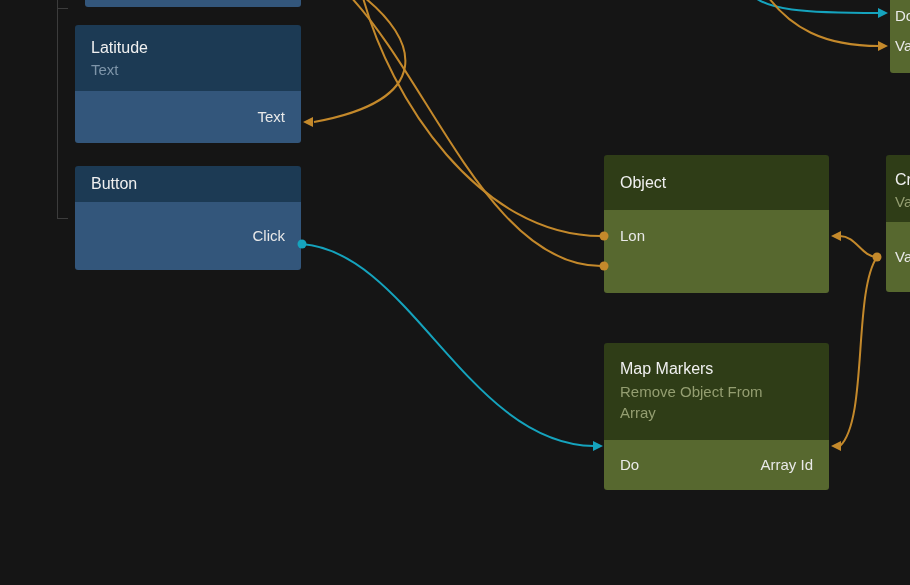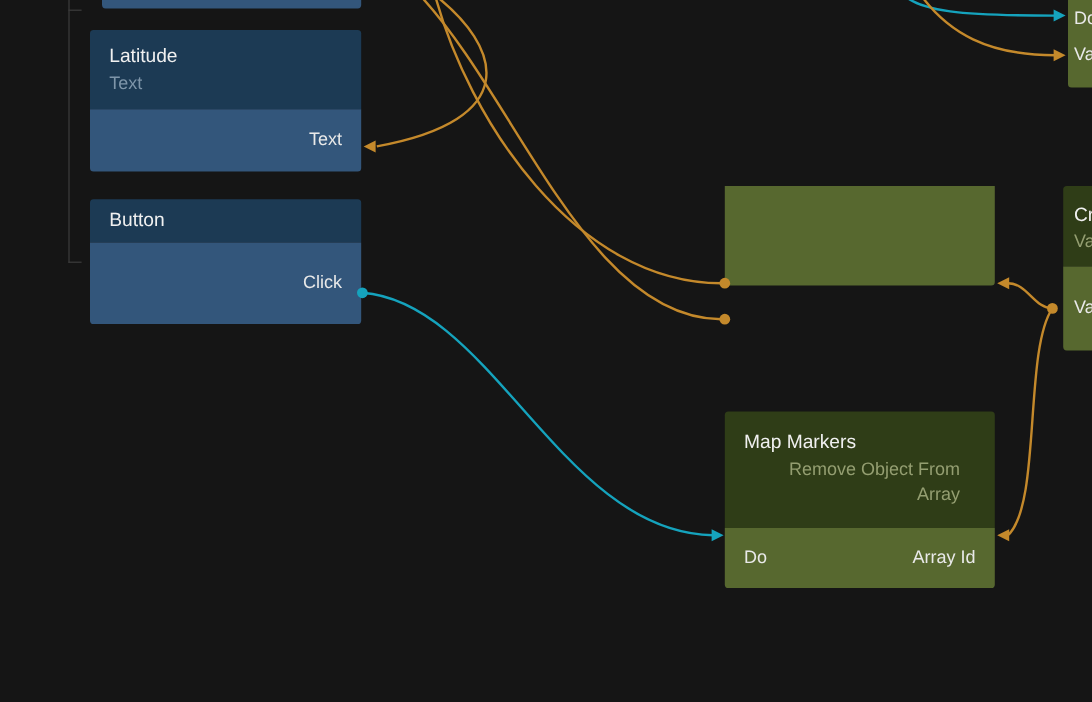--- a/index.html
+++ b/index.html
@@ -55,28 +55,34 @@
       <div class="title">Button</div>
     </div>
     <div class="ports blue-ports" style="height:68px;">
       <div class="single right">
         <span class="plabel">Click</span>
       </div>
     </div>
   </div>
 
   <div class="node" style="left:604px;top:155px;width:225px;">
+    <div class="hdr green-hdr" style="height:55px;display:flex;align-items:center;">
+      <div class="title">Object</div>
+    </div>
     <div class="ports green-ports" style="height:83px;padding:11px 0 12px 0;">
+      <div class="prow">
+        <span class="plabel">Lon</span>
+      </div>
     </div>
   </div>
 
   <div class="node" style="left:604px;top:323px;width:225px;">
     <div class="hdr green-hdr" style="height:97px;padding-top:14px;margin-top:20px;">
       <div class="title" style="line-height:24px;">Map Markers</div>
-      <div class="subtitle green-sub" style="width:180px;text-align:right;">Remove Object From Array</div>
+      <div class="subtitle green-sub" style="width:180px;">Remove Object From Array</div>
     </div>
     <div class="ports green-ports" style="height:50px;">
       <div class="prow" style="height:50px;">
         <span class="plabel">Do</span>
         <span class="plabel">Array Id</span>
       </div>
     </div>
   </div>
 
   <div class="node green-ports" style="left:890px;top:0;width:20px;height:73px;border-radius:0 0 0 3px;">

